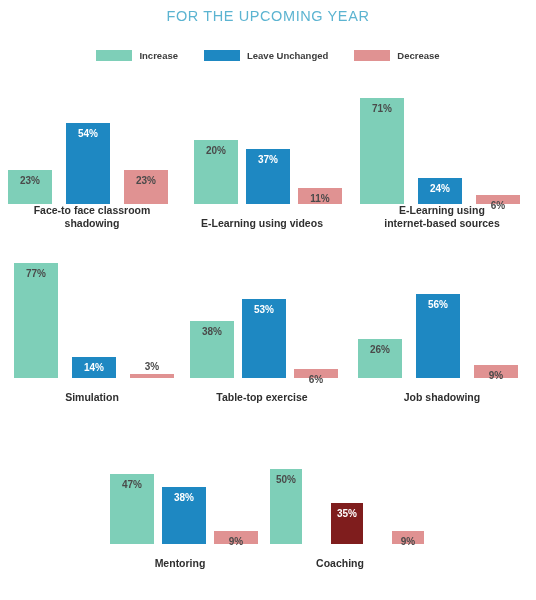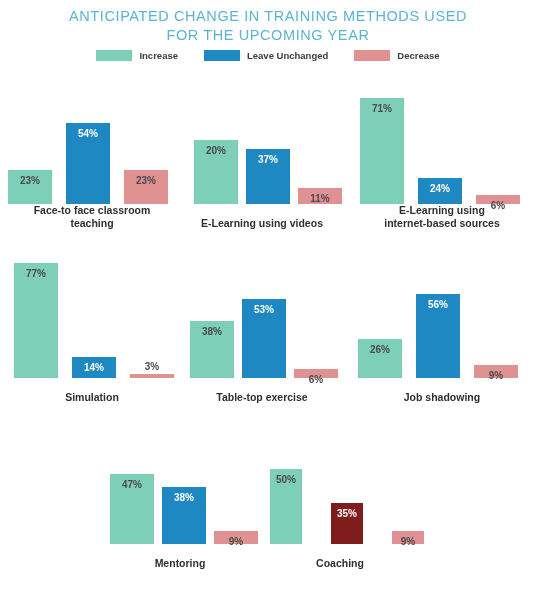--- a/index.html
+++ b/index.html
@@ -73,21 +73,20 @@
     font-size:10.5px;font-weight:bold;color:#2f2f2f;
     line-height:13px;
   }
 </style>
 </head>
 <body>
 
 <div id="chart-root">
 
   <div class="title-block">
-    <div class="title-line">ANTICIPATED CHANGE IN TRAINING METHODS USED</div>
     <div class="title-line">FOR THE UPCOMING YEAR</div>
   </div>
 
   <div class="legend" id="legend">
       <div class="legend-item">
         <span class="legend-swatch" style="background: rgb(126, 207, 184);"></span>
         <span class="legend-label">Increase</span>
       </div>
       <div class="legend-item">
         <span class="legend-swatch" style="background: rgb(30, 136, 194);"></span>
@@ -115,21 +114,21 @@
             </div>
             <div class="bar-slot" style="width: 44px; margin-left: 14px;">
               <div class="bar" title="Decrease: 23%" style="height: 34.5px; background: rgb(224, 146, 146);">
                 <span class="bar-value" style="color: rgb(74, 74, 74);">23%</span>
               </div>
             </div>
           </div>
         </div>
         <div class="panel-label">
           <div>Face-to face classroom</div>
-          <div>teaching</div>
+          <div>shadowing</div>
         </div>
       </div>
       <div class="panel" style="left: 180px; top: 78px; width: 164px; height: 152px;">
         <div class="plot" style="height: 120px;">
           <div class="bars" style="height: 120px;">
             <div class="bar-slot" style="width: 44px; margin-left: 14px;">
               <div class="bar" title="Increase: 43%" style="height: 64.5px; background: rgb(126, 207, 184);">
                 <span class="bar-value" style="color: rgb(74, 74, 74);">20%</span>
               </div>
             </div>

